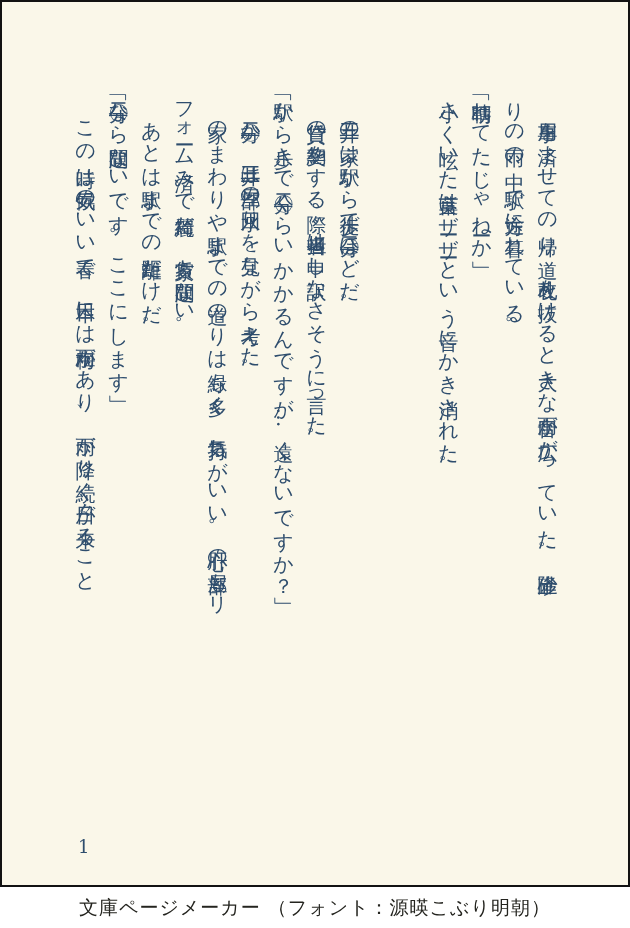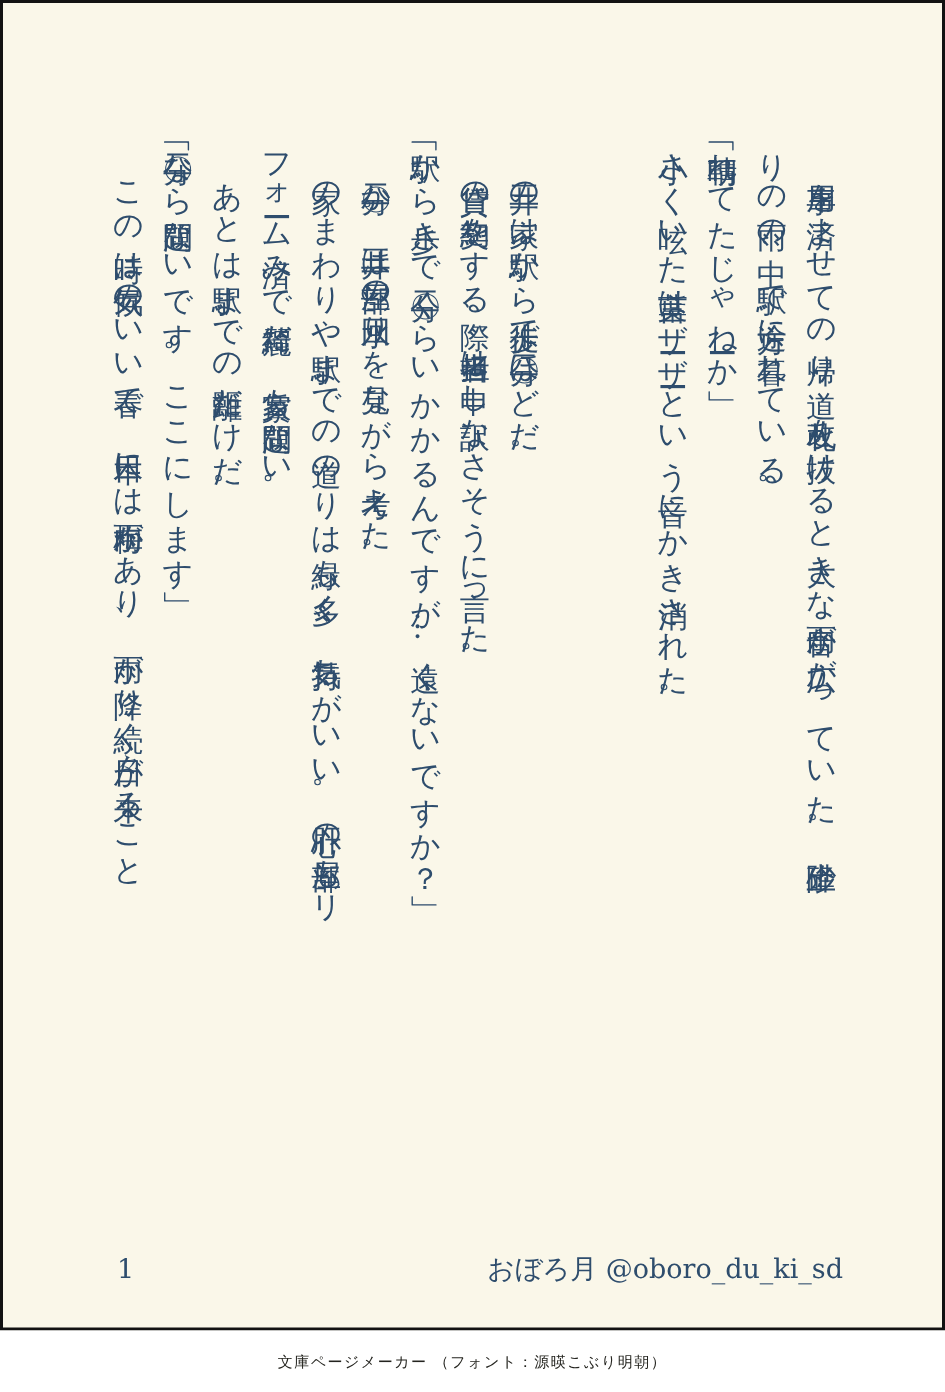--- a/index.html
+++ b/index.html
@@ -55,21 +55,21 @@
     top: 887px;
     left: 0;
     width: 630px;
     height: 41px;
     background: #ffffff;
     display: flex;
     align-items: center;
     justify-content: center;
   }
   .caption {
-    font-size: 10px;
+    font-size: 19px;
     color: #24241f;
     letter-spacing: 1px;
   }
 </style>
 </head>
 <body>
 
 <div class="page">
   <div class="vtext">
     <p>　用事を済ませての帰り道、改札を抜けると大きな雨音が広がっていた。土砂降</p>
@@ -84,19 +84,18 @@
     <p>　二〇分か。三井は部屋の水回りを見ながら考えた。</p>
     <p>　家のまわりや駅までの道のりは緑も多く、気持ちがいい。肝心の部屋もリ</p>
     <p>フォーム済みで綺麗だ。家賃も問題ない。</p>
     <p>　あとは駅までの距離だけだ。</p>
     <p>「二〇分なら問題ないです。ここにします」</p>
     <p>　この時は気候のいい春で、日本には梅雨があり、雨が降り続く日々が来ること</p>
   </div>
 
   <div class="footer">
     <span>1</span>
-    <span>おぼろ月 @oboro_du_ki_sd</span>
   </div>
 </div>
 
 <div class="caption-strip">
   <span class="caption">文庫ページメーカー （フォント：源暎こぶり明朝）</span>
 </div>
 
 </body></html>

